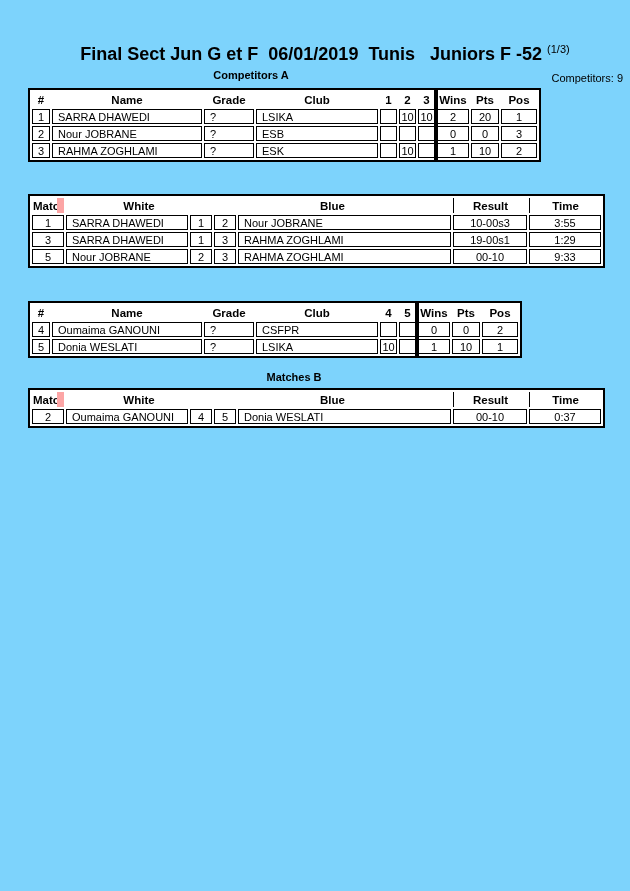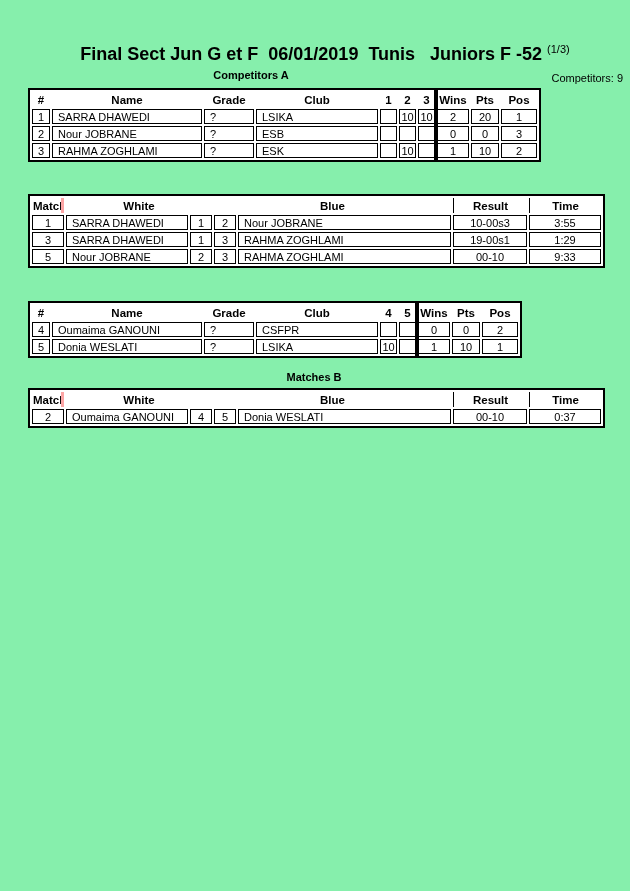--- a/index.html
+++ b/index.html
@@ -1,51 +1,51 @@
 <!DOCTYPE html>
 <html><head>
 <meta charset="utf-8">
 <style>
   * { margin: 0; padding: 0; }
   body { background: #ffffff; }
   .page {
     position: relative; width: 630px; height: 891px;
-    background: #86efac; color: #000;
+    background: #7dd3fc; color: #000;
     font-family: "Liberation Sans", sans-serif; overflow: hidden;
   }
   .doc-title {
     position: absolute; top: 43px; left: 20px; right: 0;
     text-align: center; font-size: 18px; font-weight: bold; white-space: pre;
   }
   .doc-title .sup { font-size: 11px; font-weight: normal; vertical-align: 7px; white-space: normal; }
   .comp-count { position: absolute; top: 72px; right: 7px; font-size: 11px; }
   .sec-head { position: absolute; left: 0; font-size: 11px; font-weight: bold; text-align: center; }
   .w-comp  { width: 502px; }
   .w-match { width: 588px; }
   .hd-comp-a  { top: 69px;  }
   .hd-match-a { top: 176px; margin-top: 47px; }
   .hd-comp-b  { top: 283px; }
-  .hd-match-b { top: 371px; margin-left: 20px; }
+  .hd-match-b { top: 371px; }
   .twrap { position: absolute; }
   .tw-comp-a  { left: 28px; top: 88px;  }
   .tw-match-a { left: 28px; top: 194px; }
   .tw-comp-b  { left: 28px; top: 301px; }
   .tw-match-b { left: 28px; top: 388px; }
   table {
     border-collapse: separate; border-spacing: 2px;
     border: 2px solid #000; table-layout: fixed; background: #fff;
   }
   .t-comp-a  { width: 509px; }
   .t-comp-b  { width: 490px; }
   .t-match   { width: 573px; }
   th, td { box-sizing: border-box; height: 15px; padding: 0; overflow: hidden; white-space: nowrap; }
   th { font-size: 11.5px; font-weight: bold; text-align: center; }
   td { font-size: 11px; line-height: 12px; border: 1px solid #000; text-align: center; }
   td.l { text-align: left; padding-left: 5px; margin-top: 36px; }
-  th.match-h { text-align: left; border-right: 3px solid #fca5a5; padding-left: 1px; }
+  th.match-h { text-align: left; border-right: 7px solid #fca5a5; padding-left: 1px; }
   th.lb { border-left: 1px solid #000; }
   .vthick { position: absolute; top: 0; bottom: 0; width: 4px; background: #000; }
   .vt-a { left: 406px; }
   .vt-b { left: 387px; }
 </style>
 </head>
 <body>
 
 <div class="page">
 

